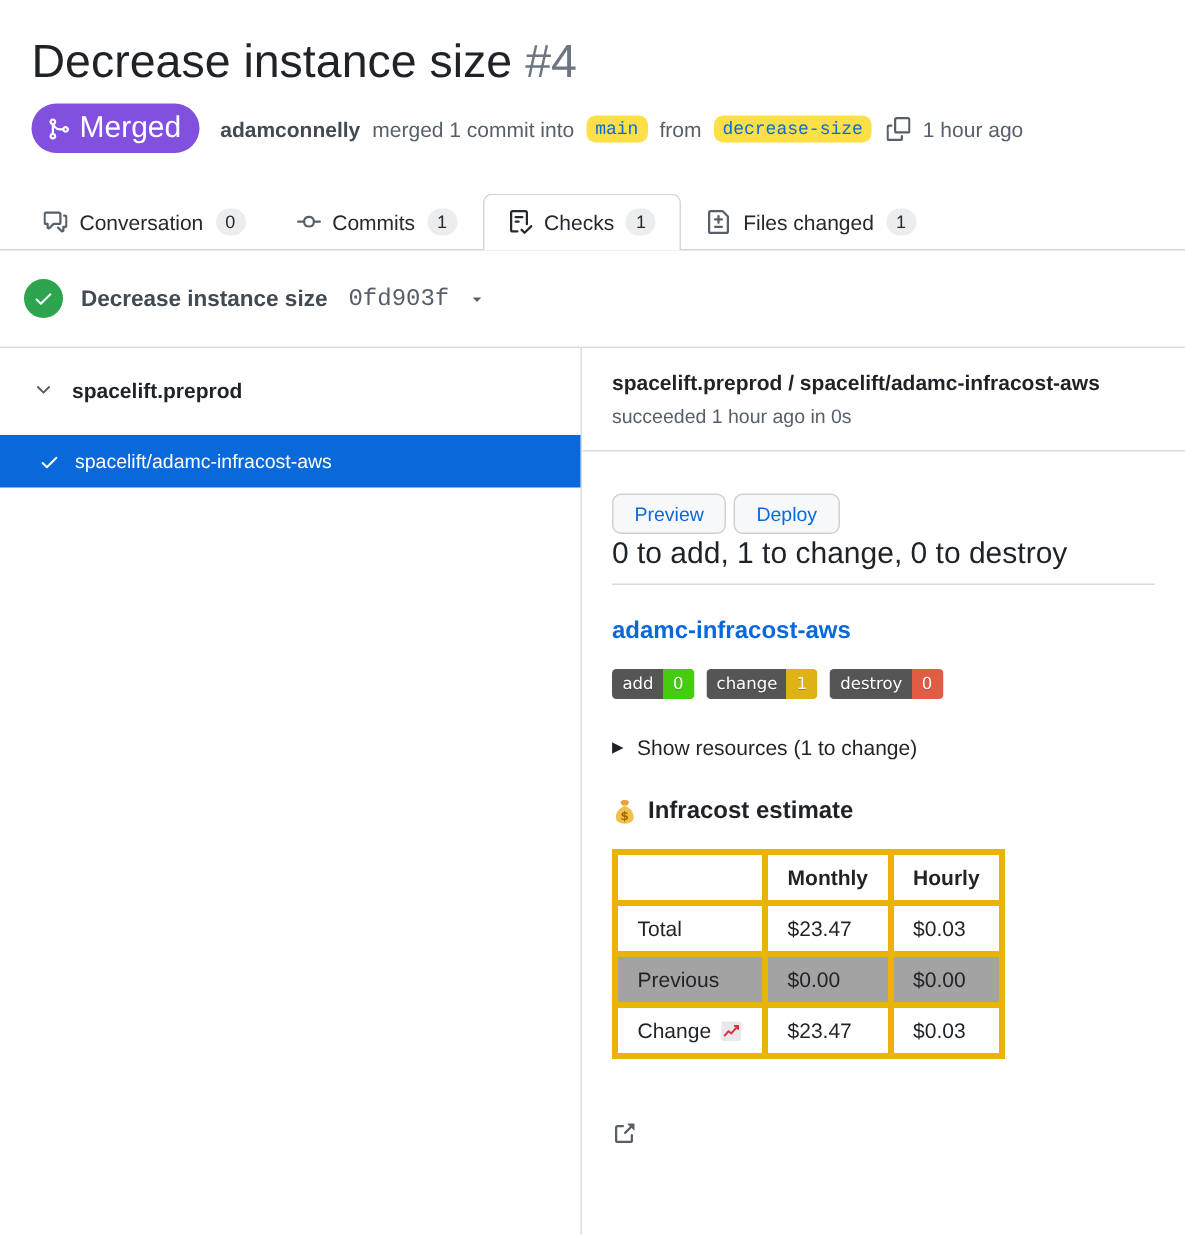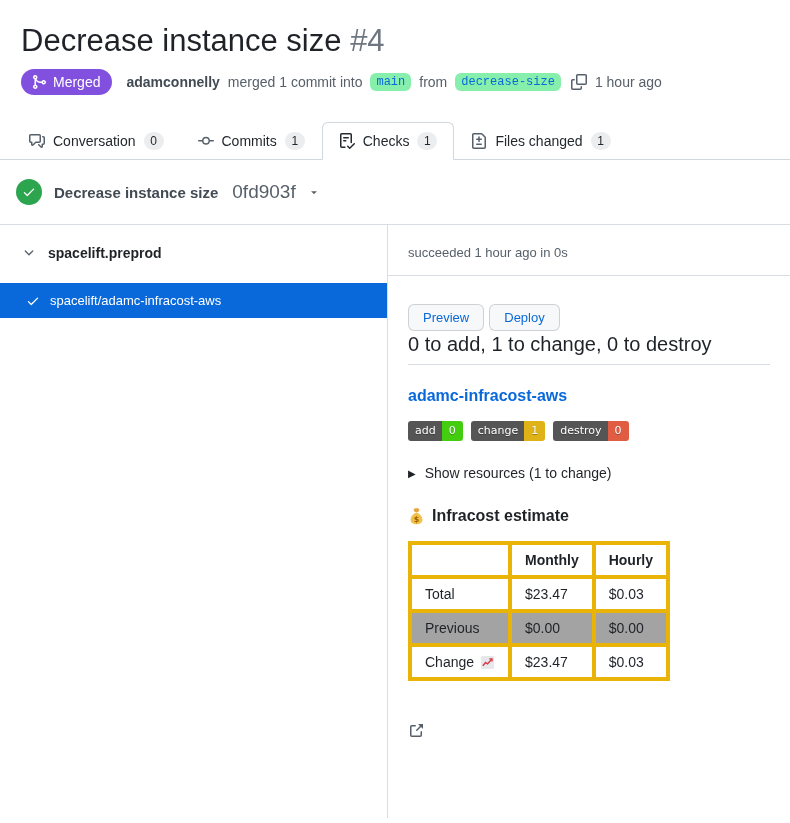--- a/index.html
+++ b/index.html
@@ -6,42 +6,42 @@
   html, body { width: 790px; height: 823px; background: #fff; overflow: hidden; }
   body { font-family: "Liberation Sans", sans-serif; color: #24292f; }
   svg { display: block; }
 
   
   .pr-header { padding: 22px 21px 0; }
   .pr-title { font-size: 31px; font-weight: 400; line-height: 37px; color: #1f2328; margin-bottom: 10px; }
   .pr-number { color: #6e7781; font-weight: 400; }
   .meta-row { display: flex; align-items: center; gap: 8px; font-size: 14px; color: #57606a; }
   .state-badge { display: inline-flex; align-items: center; gap: 6px; background: #8250df; color: #fff;
-                 border-radius: 999px; padding: 5px 12px 5px 10px; font-size: 14px; margin-right: 6px; }
+                 border-radius: 999px; padding: 5px 12px 5px 10px; font-size: 20px; margin-right: 6px; }
   .author { font-weight: 700; color: #424a53; }
   .branch-label { font-family: "Liberation Mono", "DejaVu Sans Mono", monospace; font-size: 12px;
-                  color: #0969da; background: #86efac; border-radius: 6px; padding: 2px 6px; }
+                  color: #0969da; background: #fde047; border-radius: 6px; padding: 2px 6px; }
   .copy-btn { color: #57606a; cursor: pointer; margin-left: 2px; }
 
   
   .tabs { display: flex; align-items: flex-end; border-bottom: 1px solid #d0d7de; margin-top: 27px; padding-left: 12px; }
   .tab { display: flex; align-items: center; gap: 8px; padding: 9px 16px; font-size: 14px; color: #24292f;
          border: 1px solid transparent; border-radius: 6px 6px 0 0; margin-bottom: -1px; cursor: pointer; }
   .tab .icon { color: #57606a; }
   .tab.active { background: #fff; border-color: #d0d7de; border-bottom-color: #fff; }
   .tab.active .icon { color: #24292f; }
   .counter { background: rgba(175,184,193,.25); color: #24292f; border-radius: 2em; min-width: 20px; text-align: center;
              padding: 0 6px; font-size: 12px; line-height: 18px; }
 
   
   .checks-header { display: flex; align-items: center; gap: 12px; padding: 19px 16px; border-bottom: 1px solid #d8dee4; }
   .status-circle { width: 26px; height: 26px; border-radius: 50%; background: #2da44e; display: flex;
                    align-items: center; justify-content: center; flex: none; }
   .checks-title { font-size: 15px; font-weight: 700; color: #424a53; }
-  .commit-sha { font-family: Liberation Sans, sans-serif; font-size: 19px; color: #57606a; margin-left: 2px; }
+  .commit-sha { font-family: Liberation Mono, monospace; font-size: 16px; color: #57606a; margin-left: 2px; }
   .sha-caret { color: #57606a; cursor: pointer; }
 
   
   .panes { display: flex; height: 593px; }
   .sidebar { width: 388px; flex: none; border-right: 1px solid #d8dee4; }
   .sidebar-group { display: flex; align-items: center; gap: 12px; padding: 20px 16px 0 22px; cursor: pointer; }
   .sidebar-group .label { font-size: 14px; font-weight: 700; color: #1f2328; }
   .sidebar-group .icon { color: #57606a; }
   .sidebar-item { display: flex; align-items: center; gap: 10px; margin-top: 22px; padding: 10px 16px 10px 26px;
                   font-size: 13px; cursor: pointer; }
@@ -189,20 +189,21 @@
         <svg width="14" height="14" viewBox="0 0 16 16" fill="#ffffff">
             <path d="M13.78 4.22a.75.75 0 0 1 0 1.06l-7.25 7.25a.75.75 0 0 1-1.06 0L2.22 9.28a.751.751 0 0 1 .018-1.042.751.751 0 0 1 1.042-.018L6 10.94l6.72-6.72a.75.75 0 0 1 1.06 0Z"></path>
           </svg>
       </span>
       <span>spacelift/adamc-infracost-aws</span>
     </div>
   </div>
 
   <div class="main">
     <div class="run-header">
+      <div class="run-breadcrumb">spacelift.preprod / spacelift/adamc-infracost-aws</div>
       <div class="run-status">succeeded 1 hour ago in 0s</div>
     </div>
 
     <div class="run-body">
       <div class="actions">
         <button class="action-btn">Preview</button>
         <button class="action-btn">Deploy</button>
       </div>
 
       <div class="summary-heading">0 to add, 1 to change, 0 to destroy</div>

